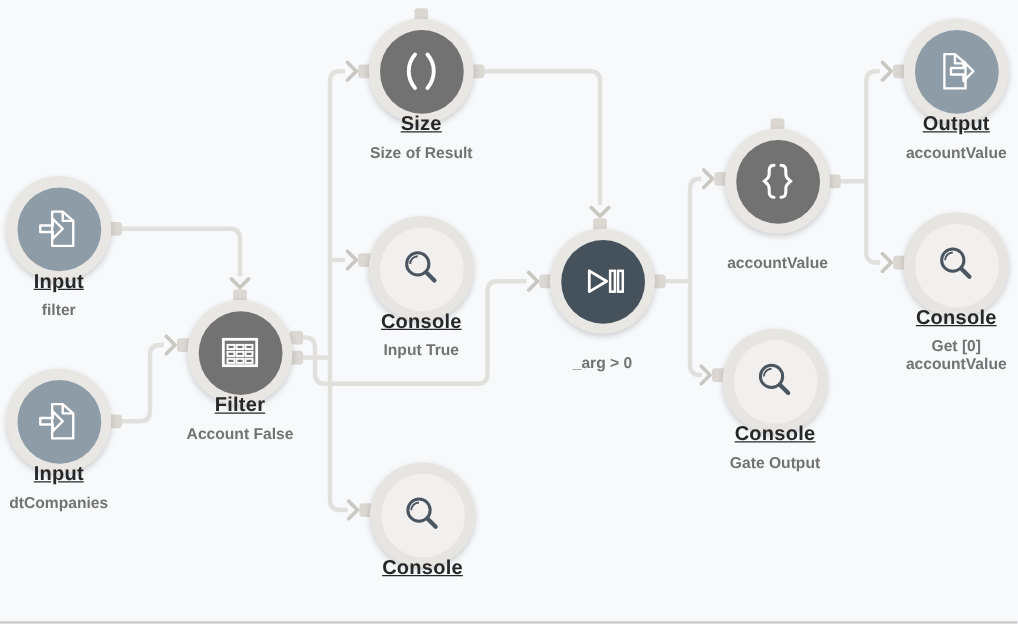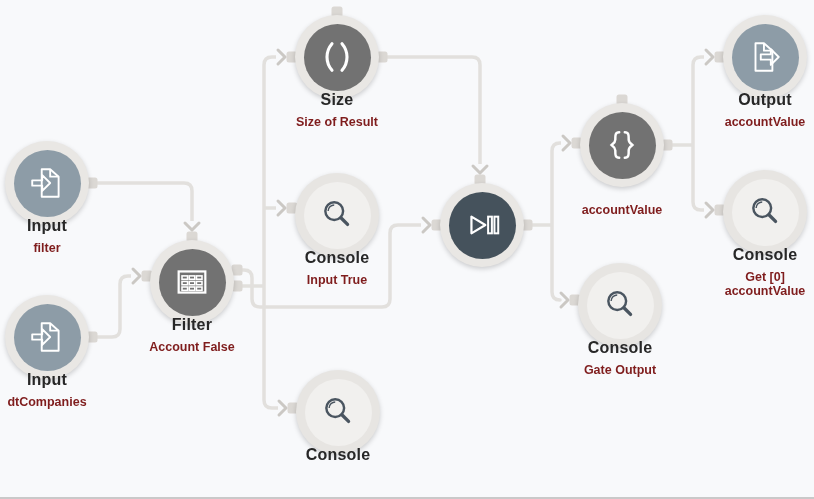--- a/index.html
+++ b/index.html
@@ -22,25 +22,25 @@
     display:flex;align-items:center;justify-content:center;
   }
   .circle{width:67px;height:67px;border-radius:50%;display:flex;align-items:center;justify-content:center;}
   .v-io .circle{background:#8d9ca7;}
   .v-step .circle{background:#727272;}
   .v-gate .circle{background:#45525c;}
   .v-console .ring{background:#e7e5e2;}
   .v-console .circle{background:#f1f0ee;}
   .nlabel{
     position:absolute;top:76px;left:-33px;width:150px;text-align:center;
-    font-size:16px;font-weight:700;color:#272727;letter-spacing:.2px;
+    font-size:16px;font-weight:700;color:#272727;letter-spacing:.2px;text-decoration:underline;
   }
   .nsub{
     position:absolute;top:100px;left:-33px;width:150px;text-align:center;
-    font-size:12.5px;font-weight:700;color:#7f1d1d;line-height:14px;
+    font-size:12.5px;font-weight:700;color:#737373;line-height:14px;
   }
   .nsub span{display:block;}
   .icon{display:block;}
 </style>
 </head>
 <body>
 
 <div class="stage">
 
   <svg class="wires" width="814" height="499" viewBox="0 0 814 499">
@@ -201,20 +201,23 @@
   <div class="node v-gate" style="left:440px;top:183px">
     <div class="ring">
         <div class="circle">
       <svg class="icon" width="40" height="40" viewBox="0 0 36 36">
         <path d="M8.5 10.5 L 8.5 25.5 L 21 18 Z" stroke="#fff" stroke-width="2" fill="none" stroke-linejoin="round"></path>
         <rect x="23.5" y="10.5" width="3.4" height="15" stroke="#fff" stroke-width="1.8" fill="none"></rect>
         <rect x="29.2" y="10.5" width="3.4" height="15" stroke="#fff" stroke-width="1.8" fill="none"></rect>
       </svg>
     </div>
       </div>
+    <div class="nsub">
+        <span>_arg &gt; 0</span>
+      </div>
   </div>
 
   <div class="node v-step" style="left:580px;top:103px">
     <div class="ring">
         <div class="circle">
       <svg class="icon" width="40" height="40" viewBox="0 0 36 36">
         <path d="M15.5 6.5 C 11.5 6.5 12 10 12 13 C 12 16 9.5 17 8.5 18 C 9.5 19 12 20 12 23 C 12 26 11.5 29.5 15.5 29.5" stroke="#fff" stroke-width="2.2" fill="none" stroke-linecap="round"></path>
         <path d="M20.5 6.5 C 24.5 6.5 24 10 24 13 C 24 16 26.5 17 27.5 18 C 26.5 19 24 20 24 23 C 24 26 24.5 29.5 20.5 29.5" stroke="#fff" stroke-width="2.2" fill="none" stroke-linecap="round"></path>
       </svg>
     </div>

